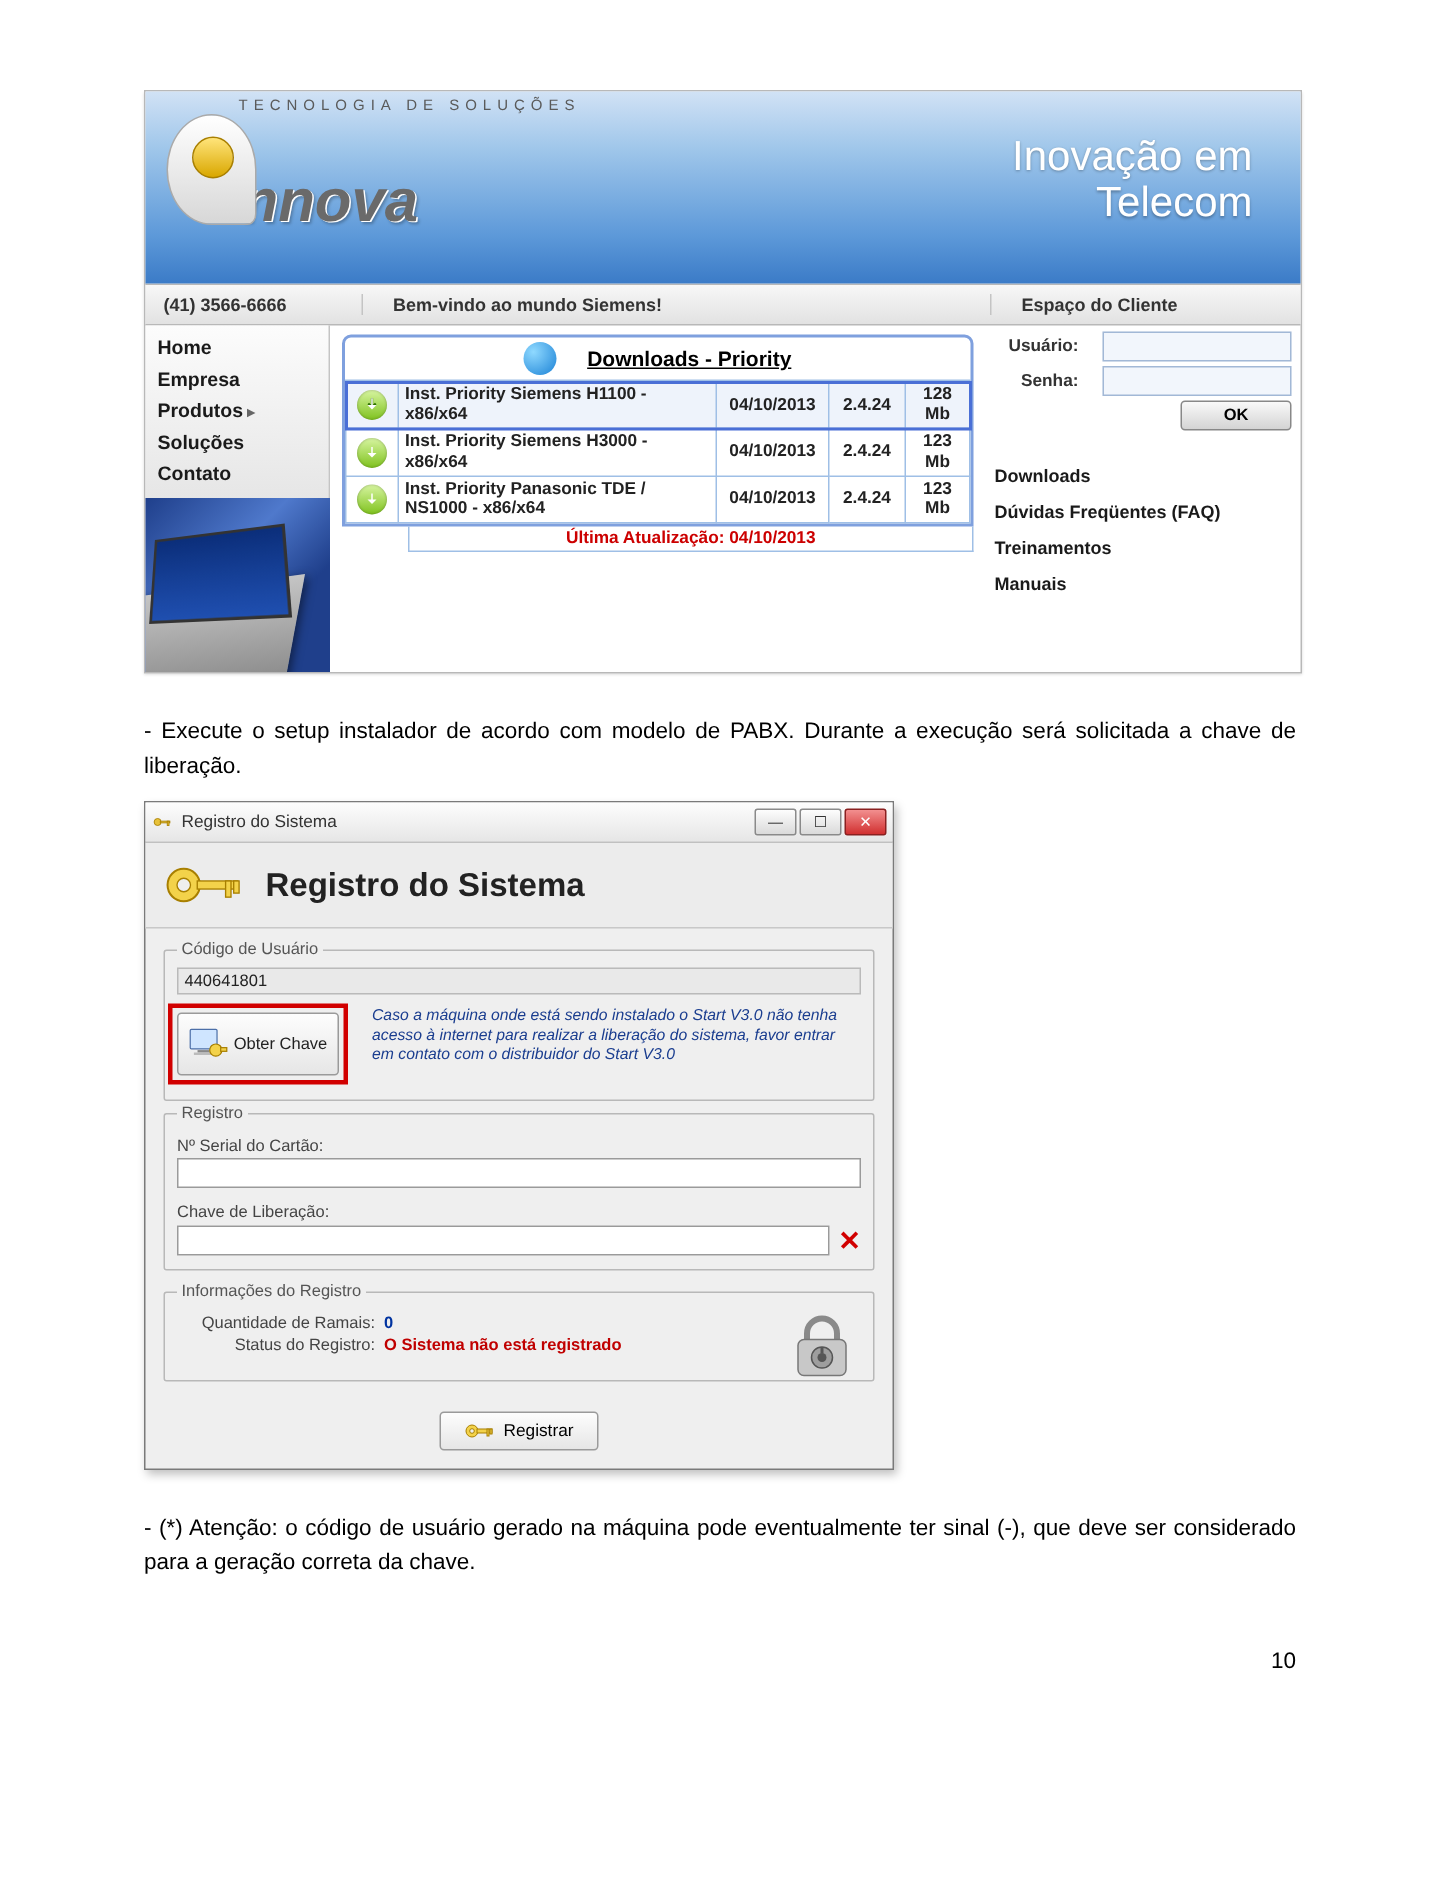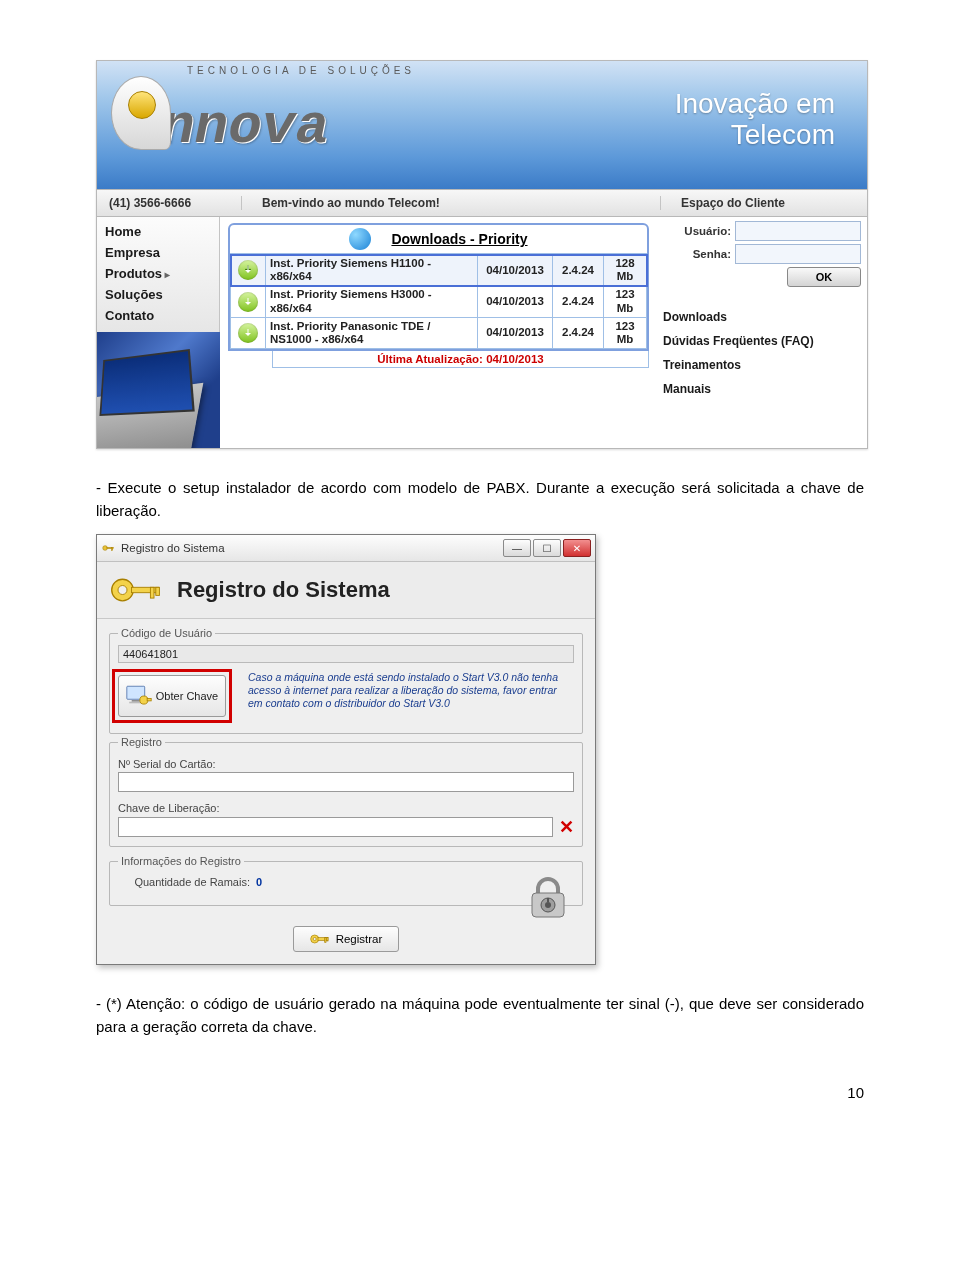--- a/index.html
+++ b/index.html
@@ -39,31 +39,30 @@
   }
   .logo-wrap {
     position: absolute;
     left: 14px;
     top: 4px;
   }
   .logo-tag {
     font-size: 10px;
     letter-spacing: 4px;
     color: #5a5a5a;
-    margin-left: 76px;
+    margin-left: 48px;
   }
   .logo-word {
-    font-size: 56px;
+    font-size: 40px;
     font-weight: bold;
     font-style: italic;
     color: #6a6a6a;
     line-height: .8;
     position: relative;
     text-shadow: 1px 1px 0 #fff, 2px 2px 2px rgba(0,0,0,.25);
-    font-family: Liberation Mono, monospace;
   }
   .logo-i {
     display: inline-block;
     width: 58px;
     height: 72px;
     background: linear-gradient(180deg,#fff 0%,#d7d7d7 100%);
     border-radius: 50% 50% 10% 50%;
     border: 1px solid #aaa;
     position: relative;
     margin-right: -10px;
@@ -177,21 +176,21 @@
     text-align:center;
     font-weight:bold;
     color:#c00;
     font-size:11.5px;
     border:1px solid #9fbfe6;
     border-top:none;
     padding:2px 0;
     margin-left:44px;
   }
   .right-col { width: 198px; padding: 4px 6px 6px 6px;}
-  .login-row { display:flex; align-items:center; justify-content:flex-end; gap:4px; margin-bottom:3px;}
+  .login-row { display:flex; align-items:center; justify-content:flex-end; gap:16px; margin-bottom:3px;}
   .login-row label{ font-size:11.5px; font-weight:bold; color:#333; width:52px; text-align:right;}
   .login-row input{
     width:120px; height:16px;
     border:1px solid #a2b8d6;
     background:#f2f6fc;
     font-size:11px;
   }
   .ok-btn {
     display:block;
     margin: 2px 0 18px auto;
@@ -378,21 +377,21 @@
           <span class="logo-i"></span><span>nnova</span>
         </div>
       </div>
       <div class="banner-text">
         <span>Inovação em</span><br>
         <span>Telecom</span>
       </div>
     </div>
     <div class="sub-bar">
       <div class="cell-phone">(41) 3566-6666</div>
-      <div class="cell-welcome">Bem-vindo ao mundo Telecom!</div>
+      <div class="cell-welcome">Bem-vindo ao mundo Siemens!</div>
       <div class="cell-client">Espaço do Cliente</div>
     </div>
     <div class="site-main">
       <div class="nav-col">
         <ul class="nav-menu">
           <li>Home</li>
           <li>Empresa</li>
           <li class="has-sub">Produtos</li>
           <li>Soluções</li>
           <li>Contato</li>
@@ -532,20 +531,24 @@
           <span class="x-mark">✕</span>
         </div>
       </fieldset>
 
       <fieldset class="grp" style="position:relative; padding-bottom:14px;">
         <legend>Informações do Registro</legend>
         <div class="info-row">
           <div class="lbl">Quantidade de Ramais:</div>
           <div class="val0">0</div>
         </div>
+        <div class="info-row">
+          <div class="lbl">Status do Registro:</div>
+          <div class="valr">O Sistema não está registrado</div>
+        </div>
         <div class="lock-wrap">
           <svg viewBox="0 0 48 48">
             <path d="M14 22v-6a10 10 0 0 1 20 0v6" fill="none" stroke="#8a8a8a" stroke-width="4"></path>
             <rect x="8" y="20" width="32" height="24" rx="4" fill="#c8c8c8" stroke="#777"></rect>
             <circle cx="24" cy="32" r="7" fill="#9e9e9e" stroke="#555"></circle>
             <circle cx="24" cy="32" r="3" fill="#555"></circle>
             <line x1="24" y1="25" x2="24" y2="29" stroke="#555" stroke-width="2"></line>
           </svg>
         </div>
       </fieldset>

